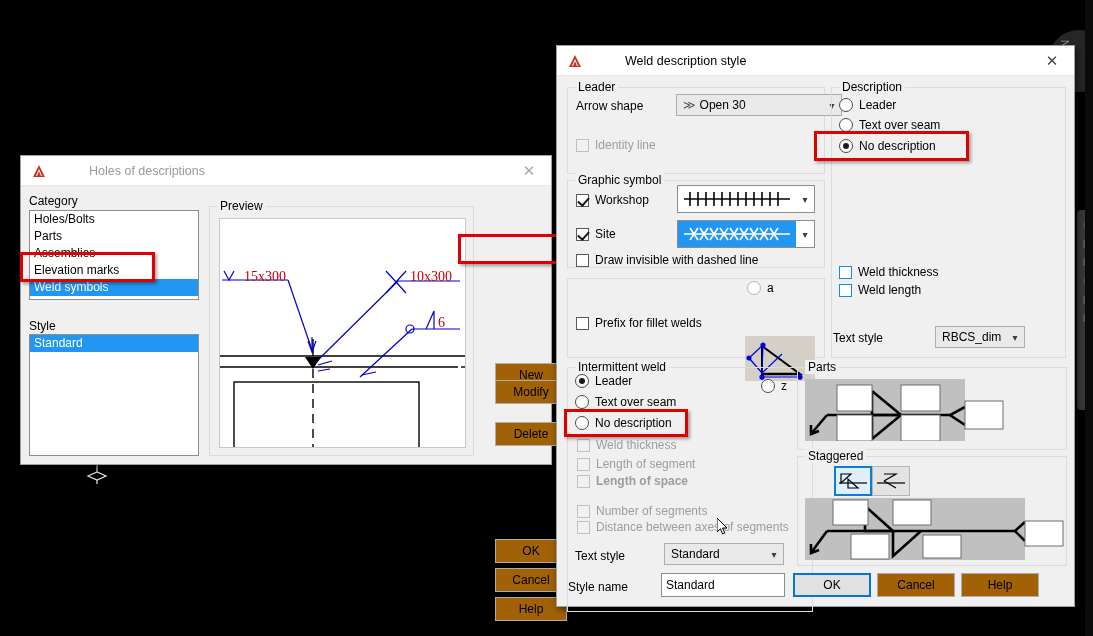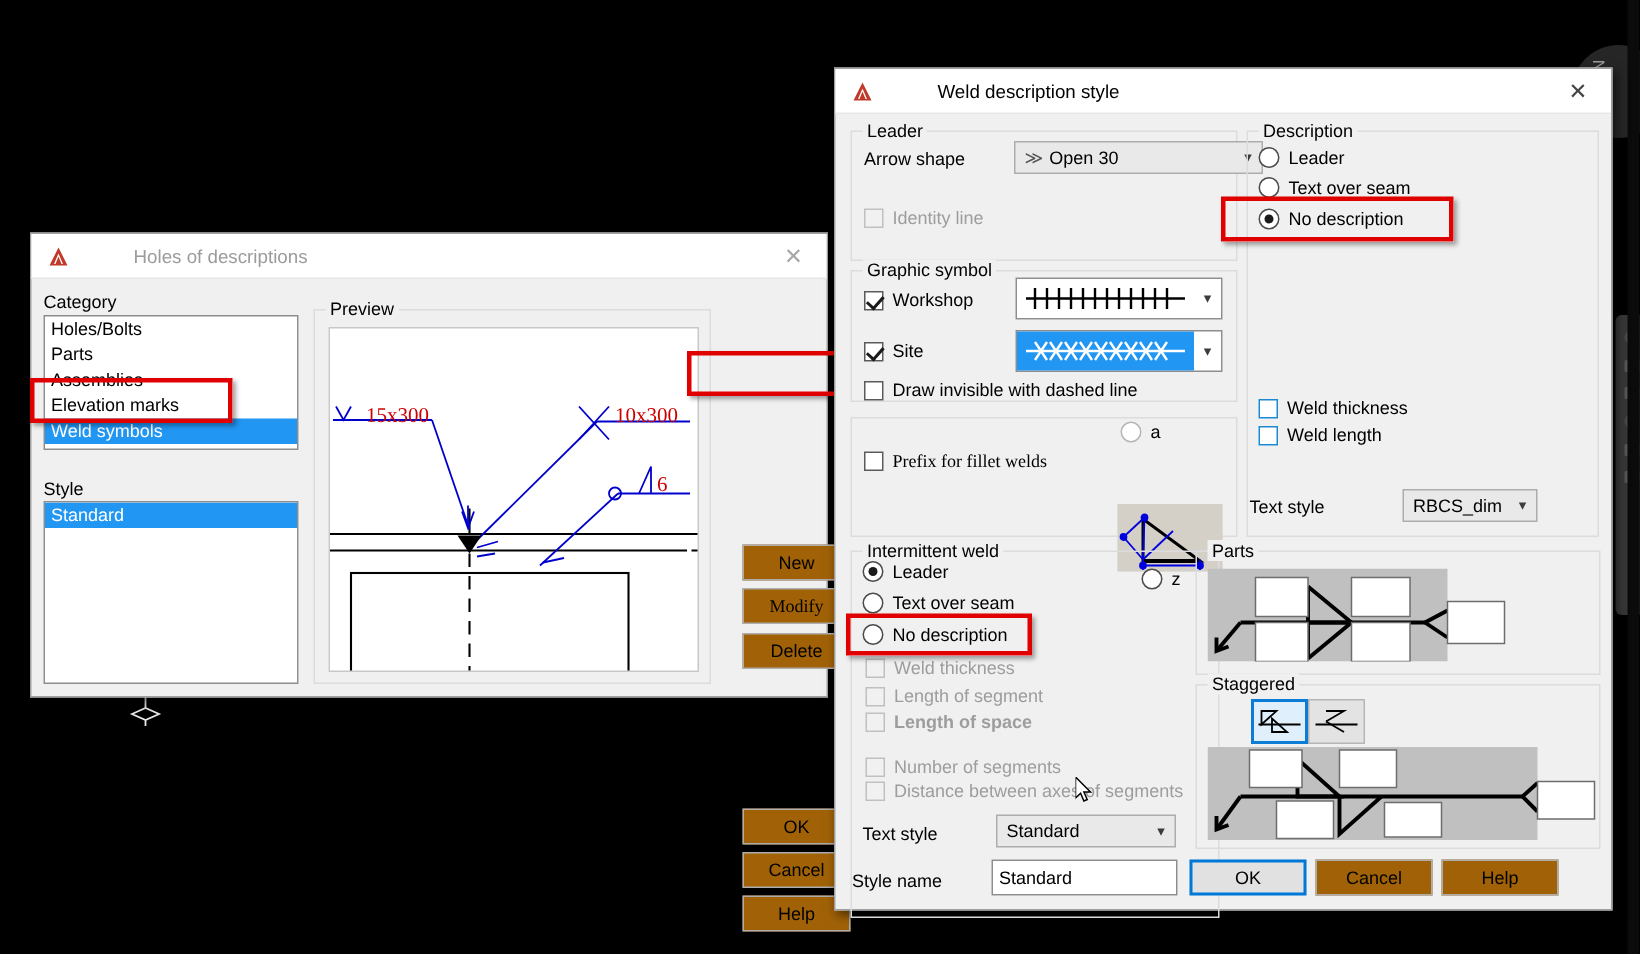--- a/index.html
+++ b/index.html
@@ -234,21 +234,21 @@
         <path d="M206 110 L214 92 L214 110"></path>
         <path d="M142 156 L156 153"></path>
       </g>
       <text x="218" y="108" fill="#cc0000" font-size="14" font-family="Liberation Serif, serif">6</text>
 
       <path d="M85 138 L101 138 L93 150 Z" fill="#000"></path>
     </svg>
   </div>
 
   <div class="btn" style="left:474px; top:207px; width:72px; height:24px;">New</div>
-  <div class="btn" style="left:474px; top:236px; width:72px; height:24px;font-family:Liberation Serif, serif;">Modify</div>
+  <div class="btn" style="left:474px; top:224px; width:72px; height:24px;">Modify</div>
   <div class="btn" style="left:474px; top:266px; width:72px; height:24px;">Delete</div>
   <div class="btn" style="left:474px; top:383px; width:72px; height:24px;">OK</div>
   <div class="btn" style="left:474px; top:412px; width:72px; height:24px;">Cancel</div>
   <div class="btn" style="left:474px; top:441px; width:72px; height:24px;">Help</div>
 </div>
 
 <div class="redbox" style="left:20px; top:252px; width:135px; height:30px;"></div>
 
 <div class="redbox" style="left:458px; top:234px; width:105px; height:30px;"></div>
 
@@ -330,21 +330,21 @@
       </svg>
     </span>
     <span class="chev">▾</span>
   </div>
   <div class="ckrow" style="left:19px; top:207px;">
     <span class="ck"></span>
     <span>Draw invisible with dashed line</span>
   </div>
 
   <div class="group" style="left:10px; top:232px; width:258px; height:80px;"></div>
-  <div class="ckrow" style="left:19px; top:254px;font-family:Liberation Serif, serif;">
+  <div class="ckrow" style="left:19px; top:270px;">
     <span class="ck"></span>
     <span>Prefix for fillet welds</span>
   </div>
   <div class="ckrow" style="left:190px; top:235px;">
     <span class="rd" style="border-color:#b5b5b5;"></span>
     <span>a</span>
   </div>
   <div style="position:absolute; left:188px; top:290px; width:70px; height:45px; background:#d4d4d0;">
     <svg width="70" height="45" viewBox="0 0 70 45">
       <rect width="70" height="45" fill="#d4d0c8"></rect>

